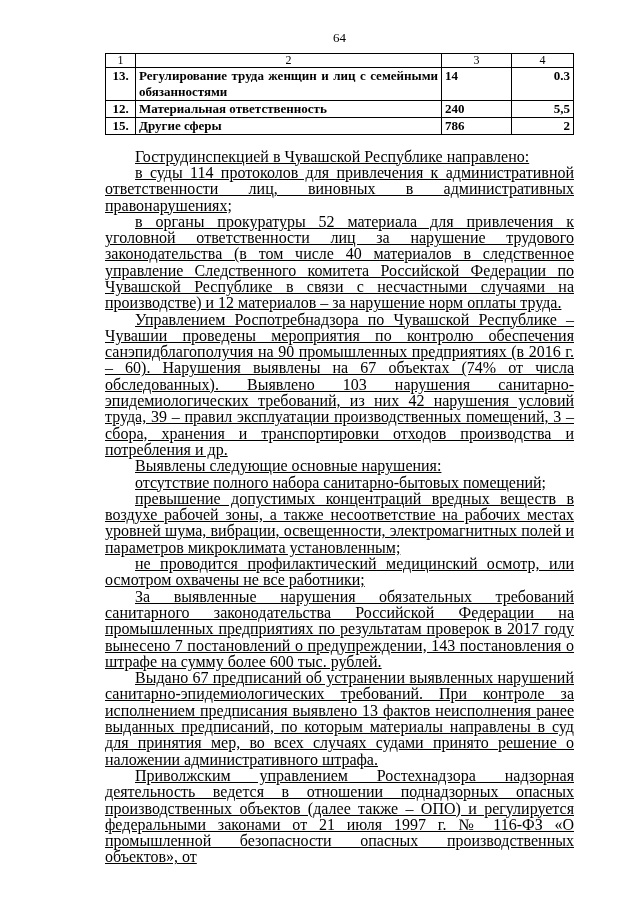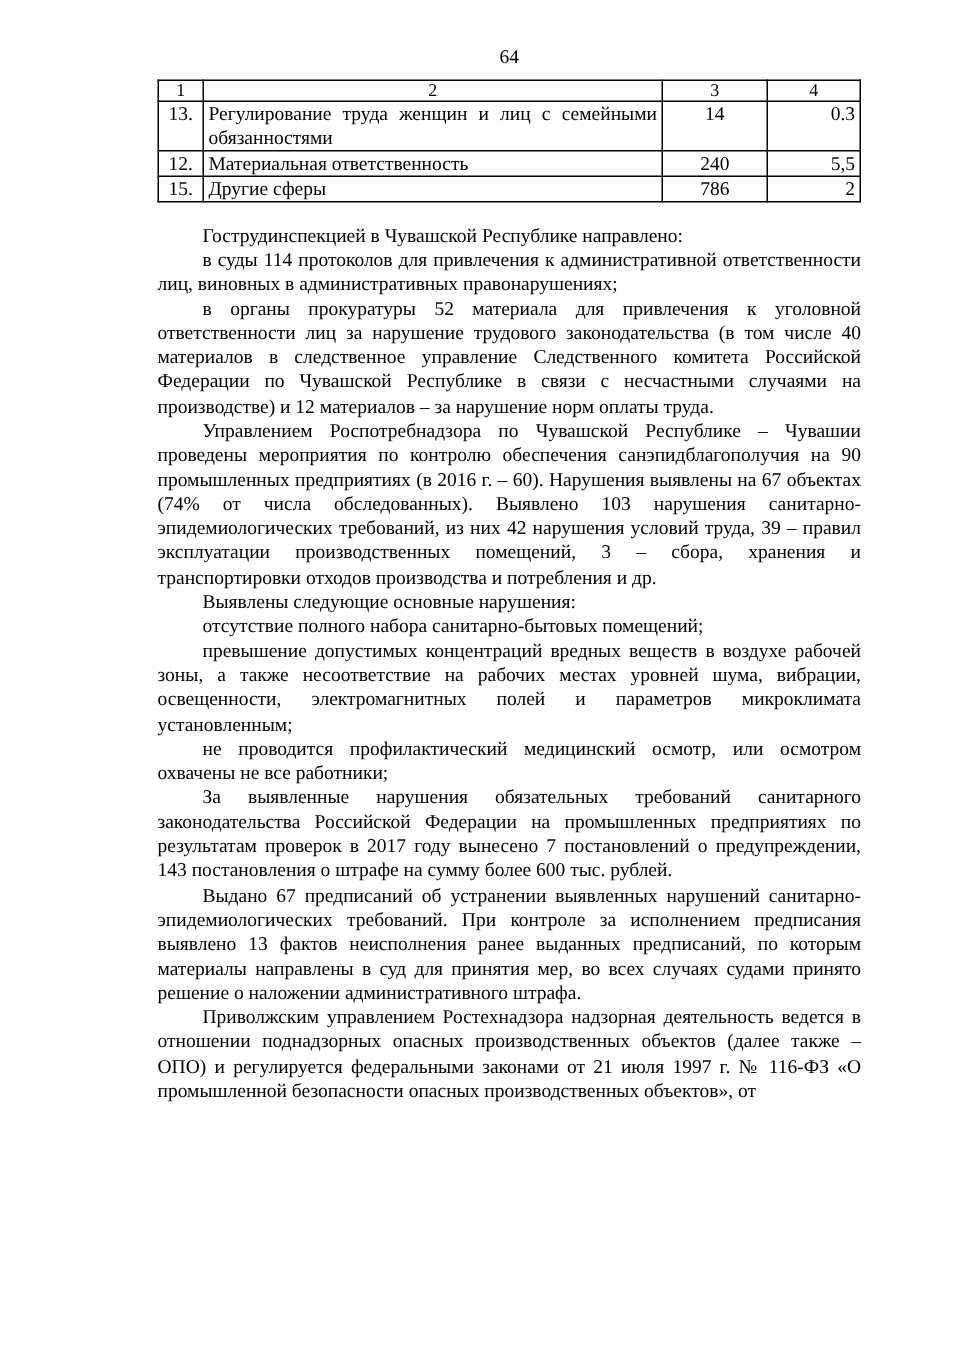--- a/index.html
+++ b/index.html
@@ -28,45 +28,47 @@
     border-collapse: collapse;
     font-size: 13px;
     table-layout: fixed;
   }
   table.data-table th,
   table.data-table td {
     border: 1px solid #000000;
     vertical-align: top;
     line-height: 1.22;
     padding: 0 3px;
+    font-weight: bold;
   }
   table.data-table th {
     font-weight: normal;
     text-align: center;
     font-size: 12px;
     line-height: 1.1;
     padding: 0 2px;
   }
   col.c1 { width: 30px; }
   col.c2 { width: 306px; }
   col.c3 { width: 70px; }
   col.c4 { width: 62px; }
   td.cell-num { text-align: center; padding-left: 1px; padding-right: 1px; }
   td.cell-label { text-align: justify; }
-  td.cell-count { text-align: center; }
+  td.cell-count { }
   td.cell-percent { text-align: right; }
   .body-text {
     margin-top: 14px;
   }
   .body-text p {
-    font-size: 13px;
+    font-size: 16px;
     line-height: 16.3px;
     text-align: justify;
     text-indent: 30px;
     margin: 0;
+    text-decoration: underline;
   }
 </style>
 </head>
 <body>
 
 <div class="page">
 
   <div class="page-number">64</div>
 
   <table class="data-table">

